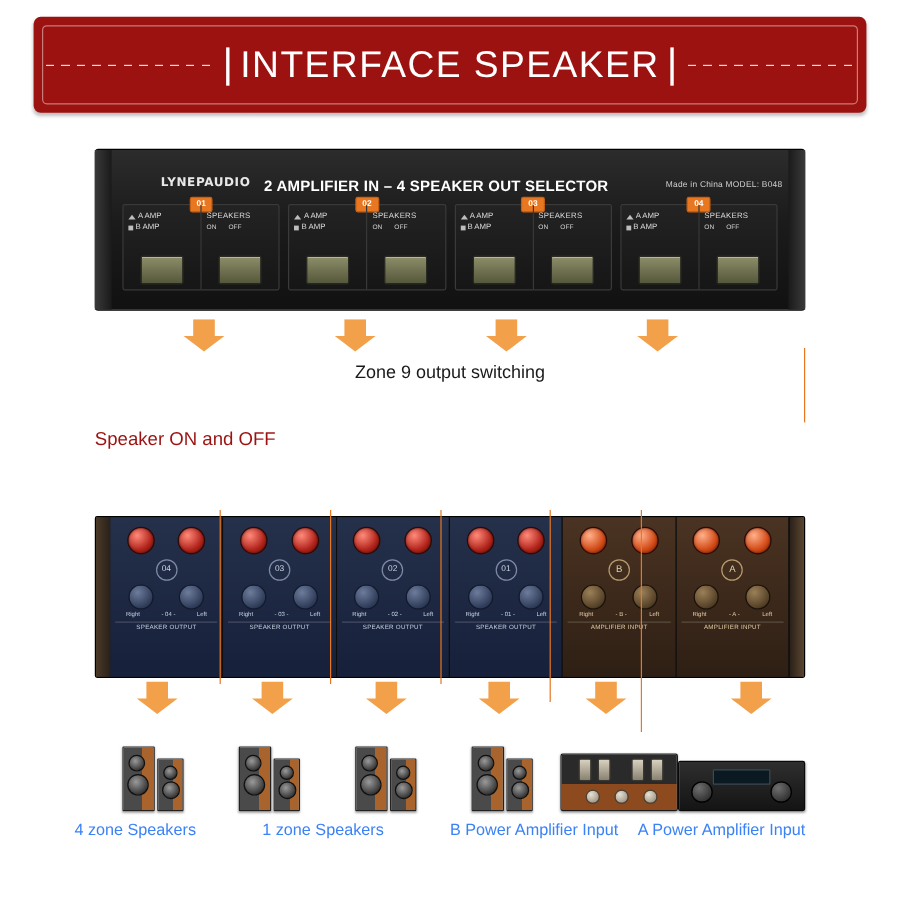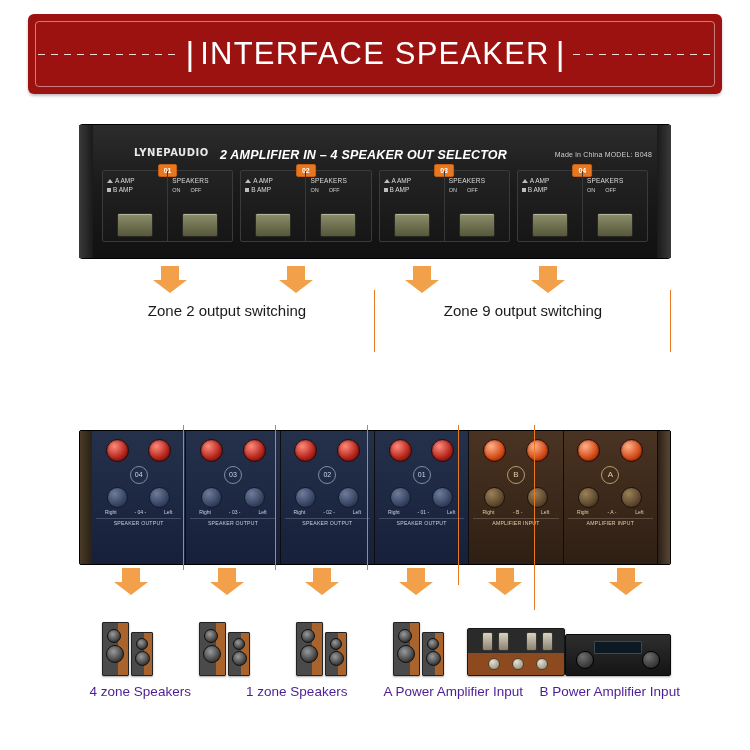--- a/index.html
+++ b/index.html
@@ -59,21 +59,21 @@
     background:linear-gradient(270deg,#3a3a3a,#1a1a1a);
   }
   .brand{
     position:absolute;left:30px;top:22px;color:#e8e8e8;
     font-size:10px;letter-spacing:.5px;font-weight:700;
     font-family:"DejaVu Sans", sans-serif;
     margin-left:24px;
   }
   .front-title{
     position:absolute;left:140px;top:23px;color:#ffffff;
-    font-size:12.5px;font-weight:700;letter-spacing:.2px;font-style:italic;
+    font-size:12.5px;font-weight:700;letter-spacing:.2px;
   }
   .front-made{
     position:absolute;right:18px;top:26px;color:#cfcfcf;font-size:7px;letter-spacing:.2px;
   }
   .zones-row{
     position:absolute;left:22px;top:45px;right:22px;height:72px;
     display:flex;gap:7px;
   }
   .zone-block{
     position:relative;flex:1;
@@ -227,21 +227,21 @@
     background:#0b1a22;border:1px solid #3a4a52;border-radius:1px;
   }
   .avr .bigk{
     position:absolute;width:16px;height:16px;border-radius:50%;bottom:6px;
     background:radial-gradient(circle at 35% 30%,#6f6f6f,#1d1d1d);
     border:1px solid #000;
   }
 
   
   .bot-caps{position:absolute;left:62px;top:682px;width:626px;display:flex;}
-  .bot-cap{flex:1;text-align:center;color:#4c1d95;font-size:13.5px;line-height:19px;}
+  .bot-cap{flex:1;text-align:left;color:#3b82f6;font-size:13.5px;line-height:19px;}
 
   
   .vline{position:absolute;width:1px;background:#e87722;}
 </style>
 </head>
 <body>
 
 <div class="banner">
   <div class="banner-inner">
     <div class="dashline"></div>
@@ -371,25 +371,25 @@
       <polygon points="9,0 27,0 27,14 35,14 18,27 1,14 9,14" fill="#f3a04a"></polygon>
     </svg>
 </div>
 <div class="arrow" style="left:530px;top:266px;">
   <svg width="36" height="28" viewBox="0 0 36 28">
       <polygon points="9,0 27,0 27,14 35,14 18,27 1,14 9,14" fill="#f3a04a"></polygon>
     </svg>
 </div>
 
 <div class="zone-caps">
-  <div class="zone-cap sep">Zone 2 output switching</div>
   <div class="zone-cap sep">Zone 9 output switching</div>
 </div>
 
 <div class="sel-row">
+  <div class="b">Speaker ON and OFF</div>
 </div>
 
 <div class="rear-wrap">
   <div class="rear-body">
     <div class="rear-ear"></div>
 
     <div class="rear-sec spk">
       <div class="binding-row">
         <div class="bp"></div>
         <div class="bp"></div>
@@ -603,15 +603,15 @@
       <div class="disp"></div>
       <div class="bigk" style="left:10px;"></div>
       <div class="bigk" style="right:10px;"></div>
     </div>
   </div>
 </div>
 
 <div class="bot-caps">
   <div class="bot-cap">4 zone Speakers</div>
   <div class="bot-cap">1 zone Speakers</div>
+  <div class="bot-cap">B Power Amplifier Input</div>
   <div class="bot-cap">A Power Amplifier Input</div>
-  <div class="bot-cap">B Power Amplifier Input</div>
 </div>
 
 </body></html>

